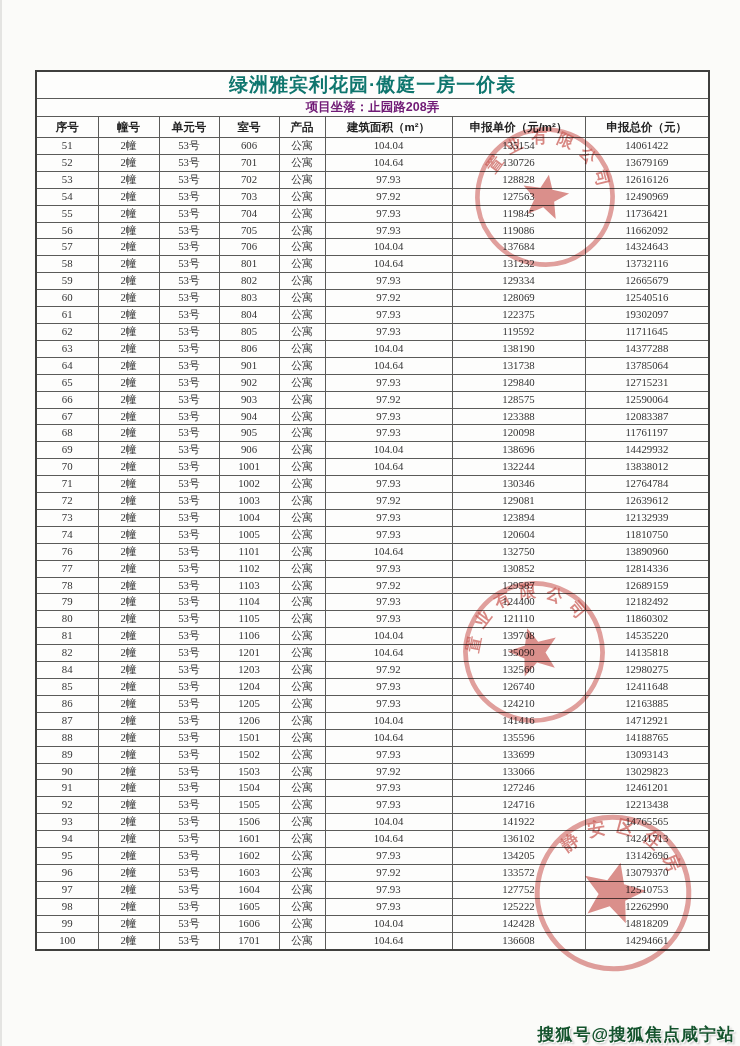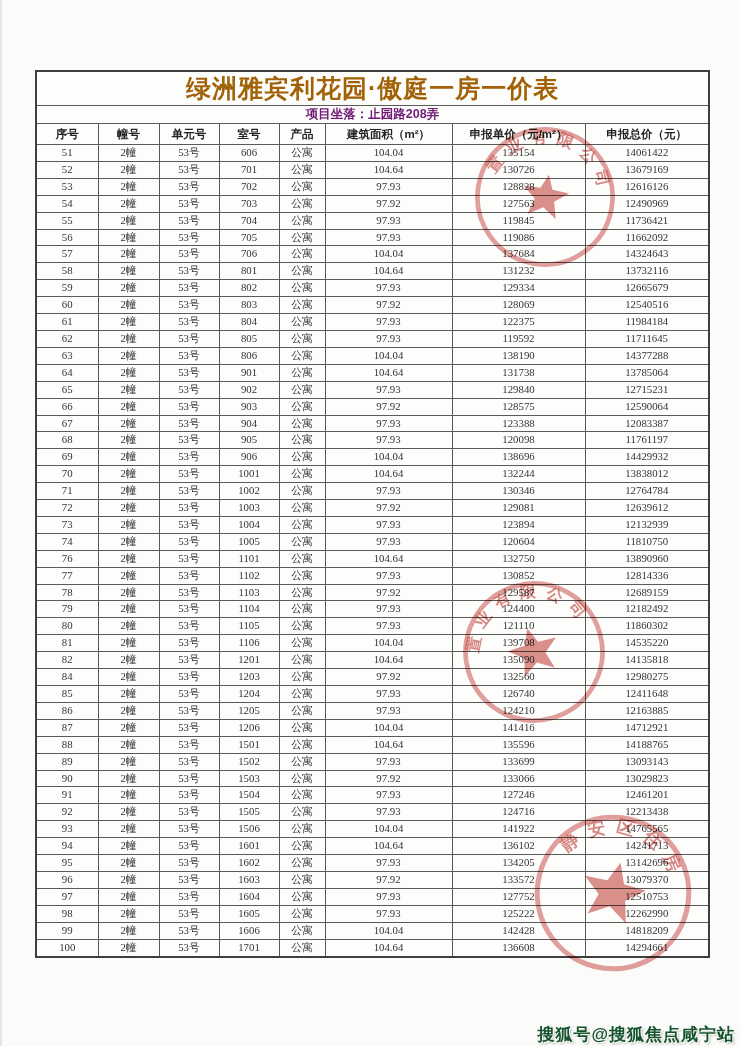--- a/index.html
+++ b/index.html
@@ -17,22 +17,22 @@
     border-collapse:collapse;table-layout:fixed;
     background:#fdfdfc;
   }
   table.price-sheet td, table.price-sheet th{
     border:1px solid #5a5a58;
     text-align:center;vertical-align:middle;
     padding:0;overflow:hidden;white-space:nowrap;
   }
   table.price-sheet{border:2px solid #3f3f3d;}
   td.title-cell{
-    height:24px;font-size:25px;font-weight:bold;letter-spacing:1px;
-    font-family:"Liberation Sans","DejaVu Sans",sans-serif;color:#a16207;
+    height:24px;font-size:19px;font-weight:bold;letter-spacing:1px;
+    font-family:"Liberation Sans","DejaVu Sans",sans-serif;color:#0f766e;
   }
   td.subtitle-cell{
     height:17px;font-size:12.5px;font-weight:bold;
     font-family:"Liberation Sans","DejaVu Sans",sans-serif;color:#701a75;
   }
   tr.header-row th{
     height:20px;font-size:11.5px;font-weight:bold;color:#222;
     font-family:"Liberation Sans","DejaVu Sans",sans-serif;
     margin-left:27px;
   }
@@ -193,21 +193,21 @@
           <td>12540516</td>
         </tr>
         <tr>
           <td>61</td>
           <td>2幢</td>
           <td>53号</td>
           <td>804</td>
           <td>公寓</td>
           <td>97.93</td>
           <td>122375</td>
-          <td>11984184</td>
+          <td>19302097</td>
         </tr>
         <tr>
           <td>62</td>
           <td>2幢</td>
           <td>53号</td>
           <td>805</td>
           <td>公寓</td>
           <td>97.93</td>
           <td>119592</td>
           <td>11711645</td>

